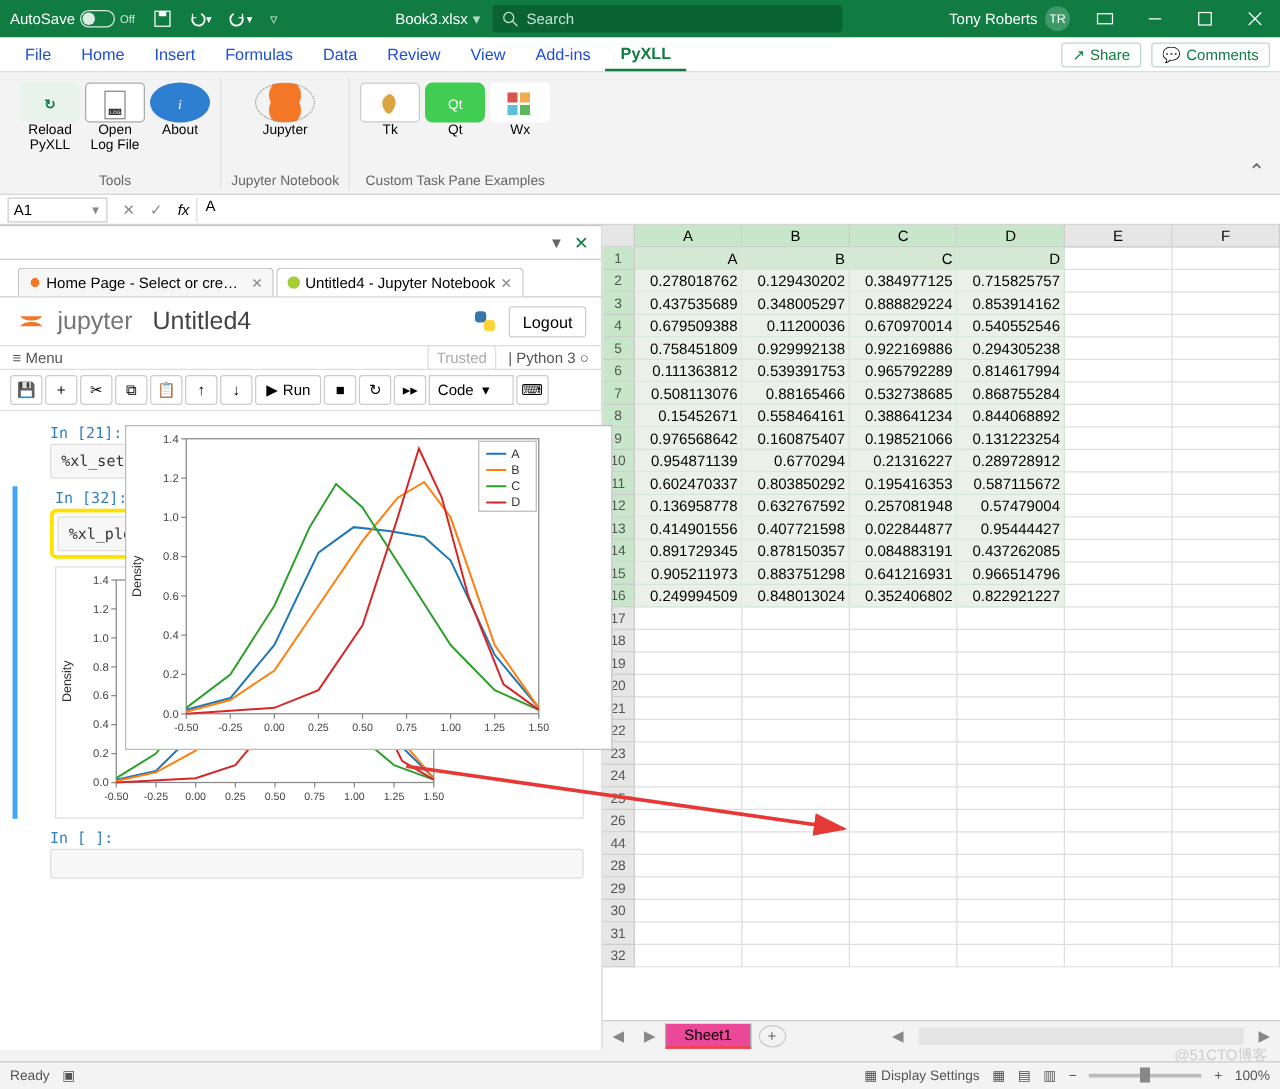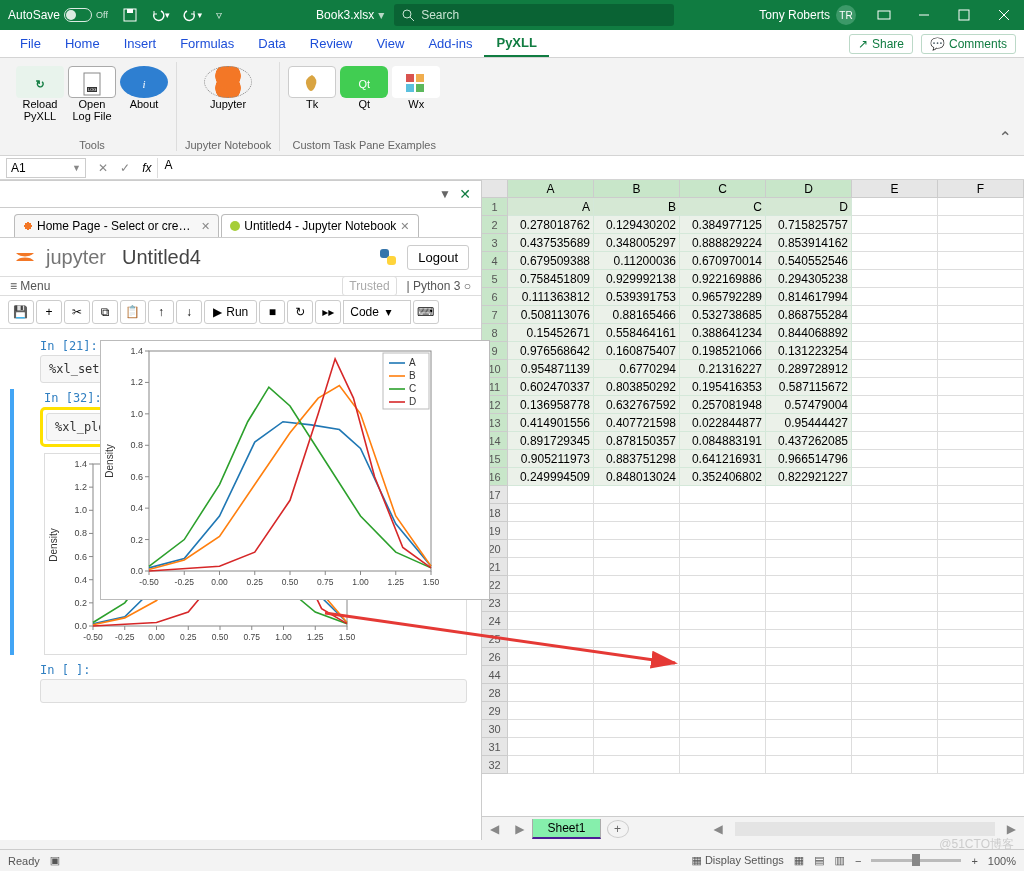--- a/index.html
+++ b/index.html
@@ -89,21 +89,21 @@
   .cell-td.empty{border-color:#ddd;}
   .rh.sel{background:#c8e6c9;}
   .row.r1 .cell-td.hdr:first-of-type{outline:2px solid #1a7f37;outline-offset:-1px;}
   .grid-scroll{position:relative;overflow:hidden;}
   .excel-chart{position:absolute;left:100px;top:340px;width:390px;height:260px;background:#fff;border:1px solid #bbb;}
   
   .arrow{position:absolute;left:320px;top:608px;pointer-events:none;}
   
   .sheettabs{height:24px;border-top:1px solid #ccc;display:flex;align-items:center;font-size:12px;background:#f3f3f3;}
   .sheettabs .nav{padding:0 8px;color:#888;}
-  .stab{border:1px solid #aaa;border-top:none;padding:2px 14px;background:#86efac;border-bottom:2px solid #4c1d95;}
+  .stab{border:1px solid #aaa;border-top:none;padding:2px 14px;background:#ec4899;border-bottom:2px solid #ef4444;}
   .stab-add{width:22px;height:18px;border:1px solid #ccc;border-radius:50%;margin-left:6px;display:flex;align-items:center;justify-content:center;color:#666;}
   
   .statusbar{position:absolute;bottom:0;left:0;right:0;height:22px;background:#f3f3f3;border-top:1px solid #ccc;display:flex;align-items:center;font-size:11px;color:#555;padding:0 8px;gap:10px;}
   .statusbar .sp{flex:1;}
   .zoom-slider{width:90px;height:3px;background:#bbb;position:relative;}
   .zoom-slider::after{content:"";width:8px;height:12px;background:#888;position:absolute;left:50%;top:-5px;transform:translateX(-50%);}
   .watermark{position:absolute;right:10px;bottom:18px;color:#ccc;font-size:12px;margin-left:27px;}
   
   .kde svg{display:block;}
 </style>

